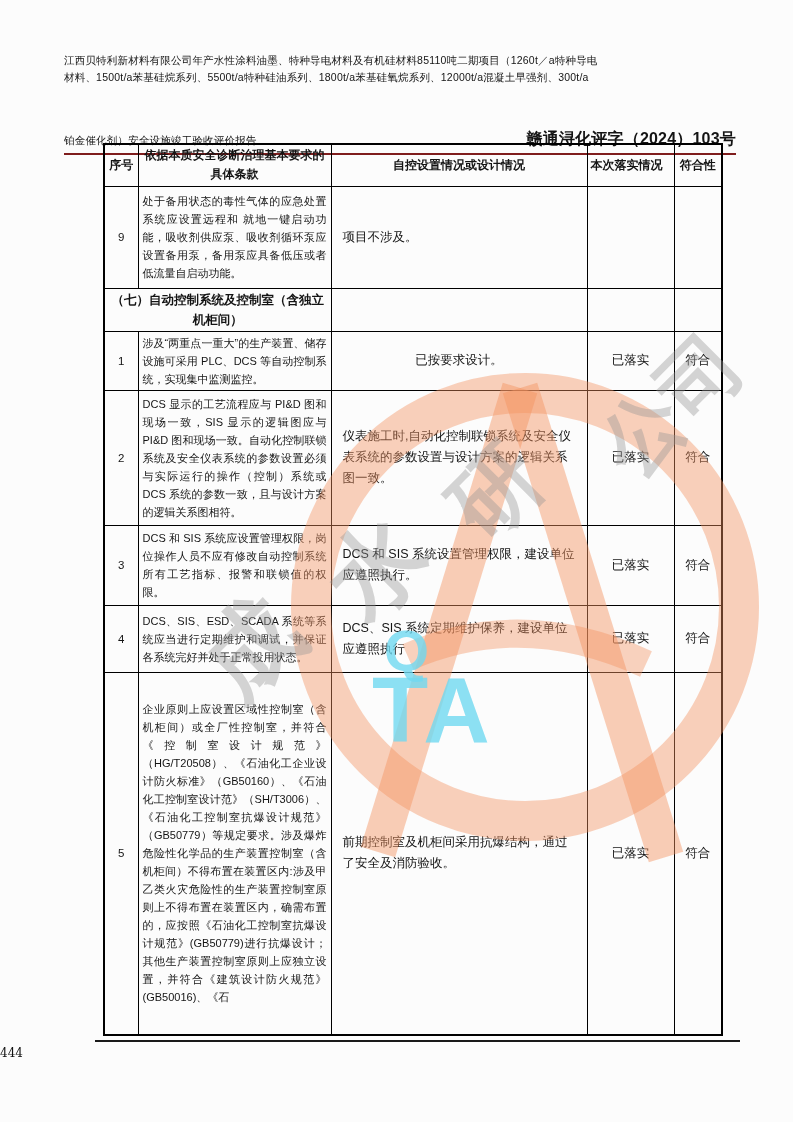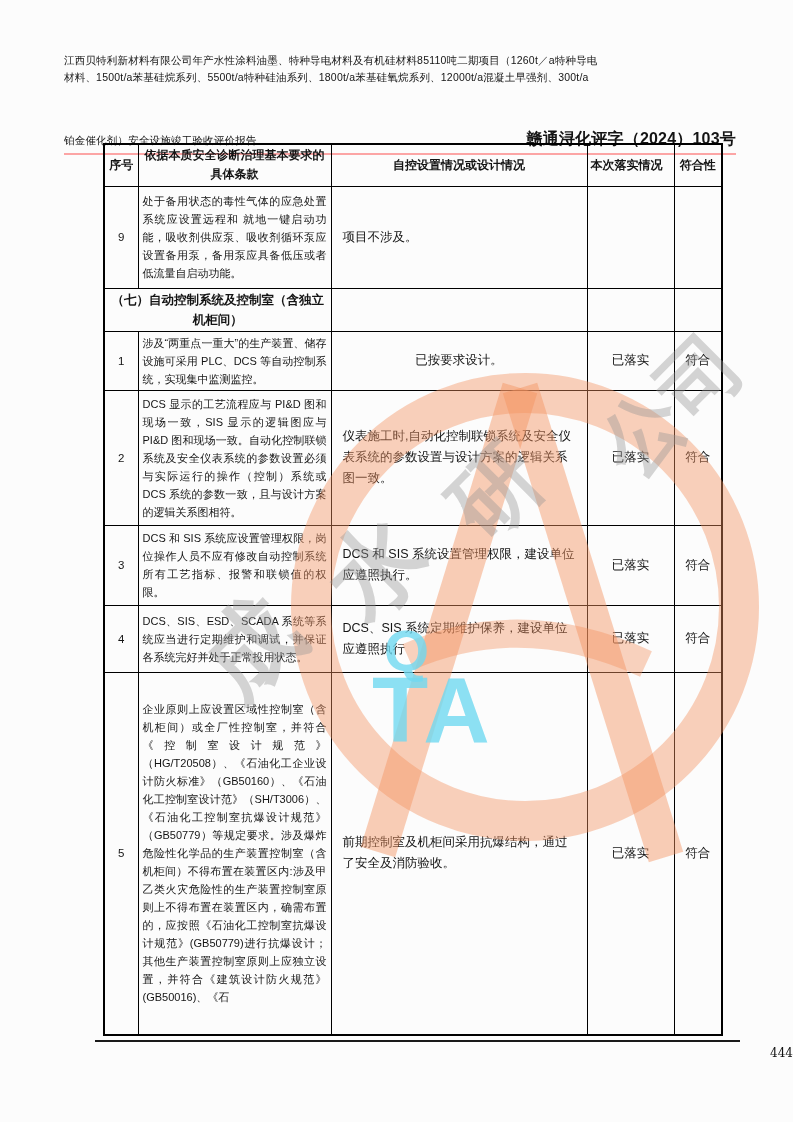--- a/index.html
+++ b/index.html
@@ -5,21 +5,21 @@
   html,body{margin:0;padding:0;}
   body{
     width:793px;height:1122px;position:relative;overflow:hidden;
     background:#fcfcfc;color:#111;
     font-family:"Liberation Sans",sans-serif;
   }
   
   .doc-header{
     position:absolute;left:64px;top:52px;width:672px;
     font-size:10.5px;line-height:17px;letter-spacing:.2px;
-    border-bottom:2px solid #fca5a5;padding-bottom:4px;color:#141414;
+    border-bottom:2px solid #7f1d1d;padding-bottom:4px;color:#141414;
   }
   .doc-header .line3{display:flex;justify-content:space-between;align-items:baseline;margin-top:44px;}
   .doc-number{font-weight:700;font-size:16px;white-space:nowrap;}
   
   .table-wrap{position:absolute;left:103px;top:143px;z-index:1;}
   table{border-collapse:collapse;table-layout:fixed;width:618px;background:transparent;border:2px solid #000;}
   th,td{border:1px solid #000;padding:1px 3px;vertical-align:middle;overflow:hidden;color:#141414;}
   th{font-weight:700;font-size:12px;line-height:19px;text-align:center;}
   th.h-impl{text-align:left;}
   td.c-seq{text-align:center;font-size:11.5px;}
@@ -31,21 +31,21 @@
   tr.h-head{height:42px;margin-left:48px;} tr.r9{height:102px;} tr.sec{height:43px;}
   tr.r1{height:55px;} tr.r2{height:135px;} tr.r3{height:80px;}
   tr.r4{height:67px;} tr.r5{height:363px;}
   
   .wm{position:absolute;z-index:2;pointer-events:none;}
   .wm-gray{position:absolute;transform:rotate(-45deg);color:rgba(150,150,150,0.40);
     font-weight:700;white-space:nowrap;}
   .wm-cyan{position:absolute;color:rgba(111,216,240,0.80);font-weight:700;white-space:nowrap;}
   
   .footer-rule{position:absolute;left:95px;top:1040px;width:645px;border-top:2px solid #1a1a1a;}
-  .page-num{position:absolute;left:0;top:1046px;width:793px;text-align:right;
+  .page-num{position:absolute;left:0;top:1046px;width:793px;text-align:left;
     font-family:"DejaVu Serif",serif;font-size:12px;color:#111;}
 </style>
 </head>
 <body>
 
 <div class="doc-header">
   <div>江西贝特利新材料有限公司年产水性涂料油墨、特种导电材料及有机硅材料85110吨二期项目（1260t／a特种导电</div>
   <div>材料、1500t/a苯基硅烷系列、5500t/a特种硅油系列、1800t/a苯基硅氧烷系列、12000t/a混凝土早强剂、300t/a</div>
   <div class="line3">
     <span>铂金催化剂）安全设施竣工验收评价报告</span>

